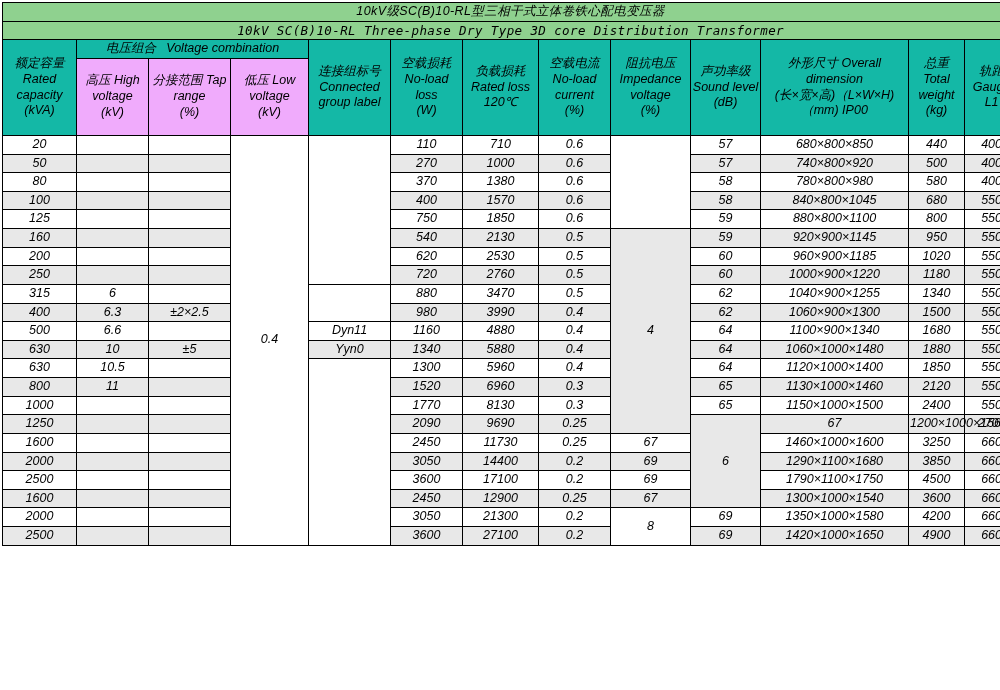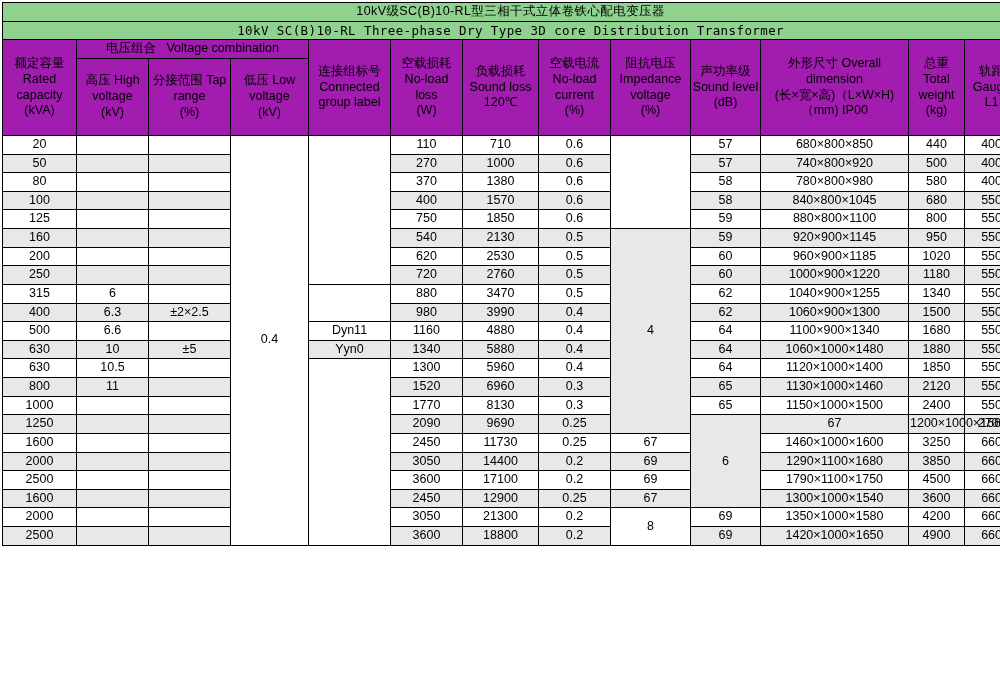--- a/index.html
+++ b/index.html
@@ -11,20 +11,21 @@
     width: 1000px;
     height: 690px;
     font-family: "Liberation Sans", sans-serif;
     color: #000;
   }
   #sheet {
     width: 1000px;
     height: 690px;
     position: relative;
     overflow: hidden;
+    font-style: italic;
   }
   table.spec {
     border-collapse: collapse;
     table-layout: fixed;
     width: 996px;
     margin: 2px;
     border: 1px solid #000;
   }
   table.spec td, table.spec th {
     border: 1px solid #000;
@@ -37,26 +38,26 @@
   }
   .title-row td {
     background: #8fd18f;
     font-size: 16px;
     padding: 3px 0 4px 0;
     letter-spacing: 0.4px;
   }
   .title-cn { font-family: "Liberation Sans", sans-serif; }
   .title-en { font-family: "DejaVu Sans Mono", monospace; font-size: 15.5px; letter-spacing: 0px;}
   .hdr-green td {
-    background: #a21caf;
+    background: #14b8a6;
     font-size: 13px;
     padding: 2px 2px;
   }
   .hdr-peach td {
-    background: #a21caf;
+    background: #f0abfc;
     font-size: 12.5px;
     padding: 2px 2px;
     height: 74px;
   }
   .hdr-sub-label { display:block; }
   .row-alt td { background: #e8e8e8; }
   .row-plain td { background: #ffffff; }
   .blank { background: #ffffff; }
   .c-cap { width: 74px; }
   .c-hv { width: 72px; }
@@ -116,21 +117,21 @@
           <span class="hdr-sub-label">连接组标号</span>
           <span class="hdr-sub-label">Connected group label</span>
         </td>
         <td rowspan="2">
           <span class="hdr-sub-label">空载损耗</span>
           <span class="hdr-sub-label">No-load loss</span>
           <span class="hdr-sub-label">(W)</span>
         </td>
         <td rowspan="2">
           <span class="hdr-sub-label">负载损耗</span>
-          <span class="hdr-sub-label">Sound loss</span>
+          <span class="hdr-sub-label">Rated loss</span>
           <span class="hdr-sub-label">120℃</span>
         </td>
         <td rowspan="2">
           <span class="hdr-sub-label">空载电流</span>
           <span class="hdr-sub-label">No-load current</span>
           <span class="hdr-sub-label">(%)</span>
         </td>
         <td rowspan="2">
           <span class="hdr-sub-label">阻抗电压</span>
           <span class="hdr-sub-label">Impedance voltage</span>
@@ -453,21 +454,21 @@
         <td class="dimcell">1350×1000×1580</td>
         <td>4200</td>
         <td>660</td>
       </tr>
 
       <tr class="row-alt">
         <td>2500</td>
         <td class="blank"></td>
         <td class="blank"></td>
         <td>3600</td>
-        <td>18800</td>
+        <td>27100</td>
         <td>0.2</td>
         <td>69</td>
         <td class="dimcell">1420×1000×1650</td>
         <td>4900</td>
         <td>660</td>
       </tr>
     </tbody>
   </table>
 </div>
 

